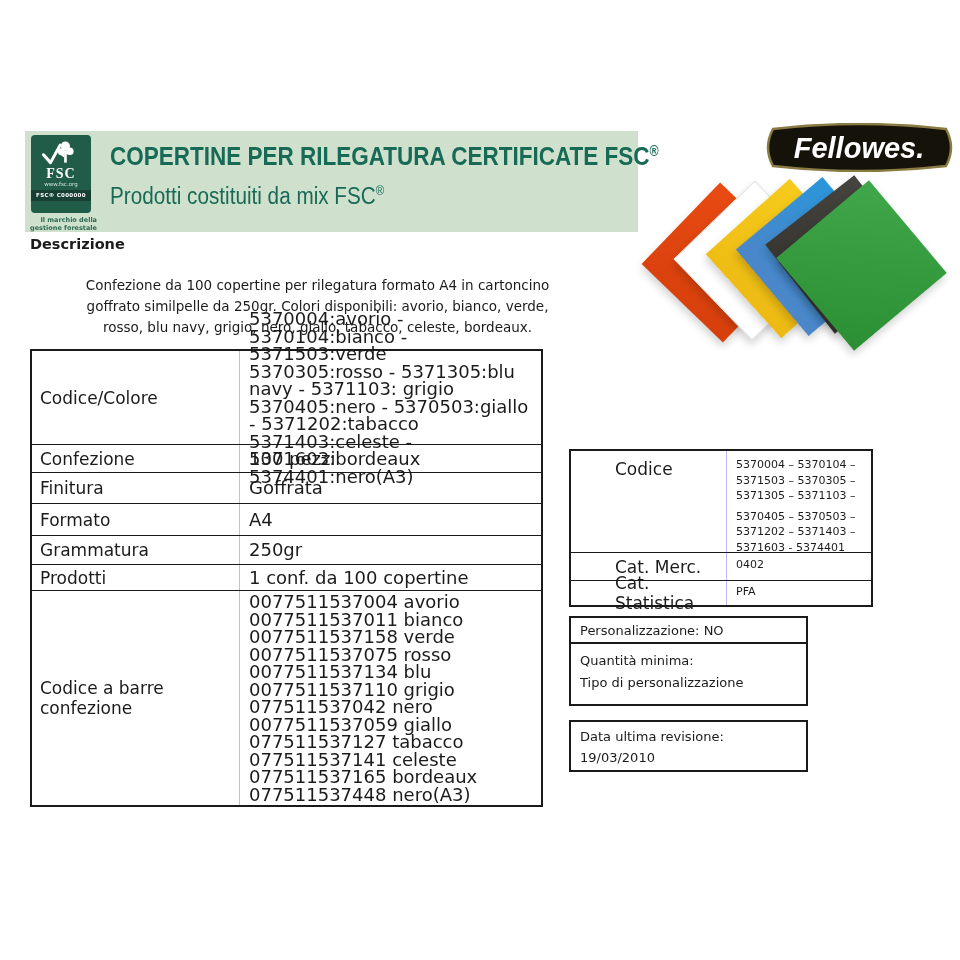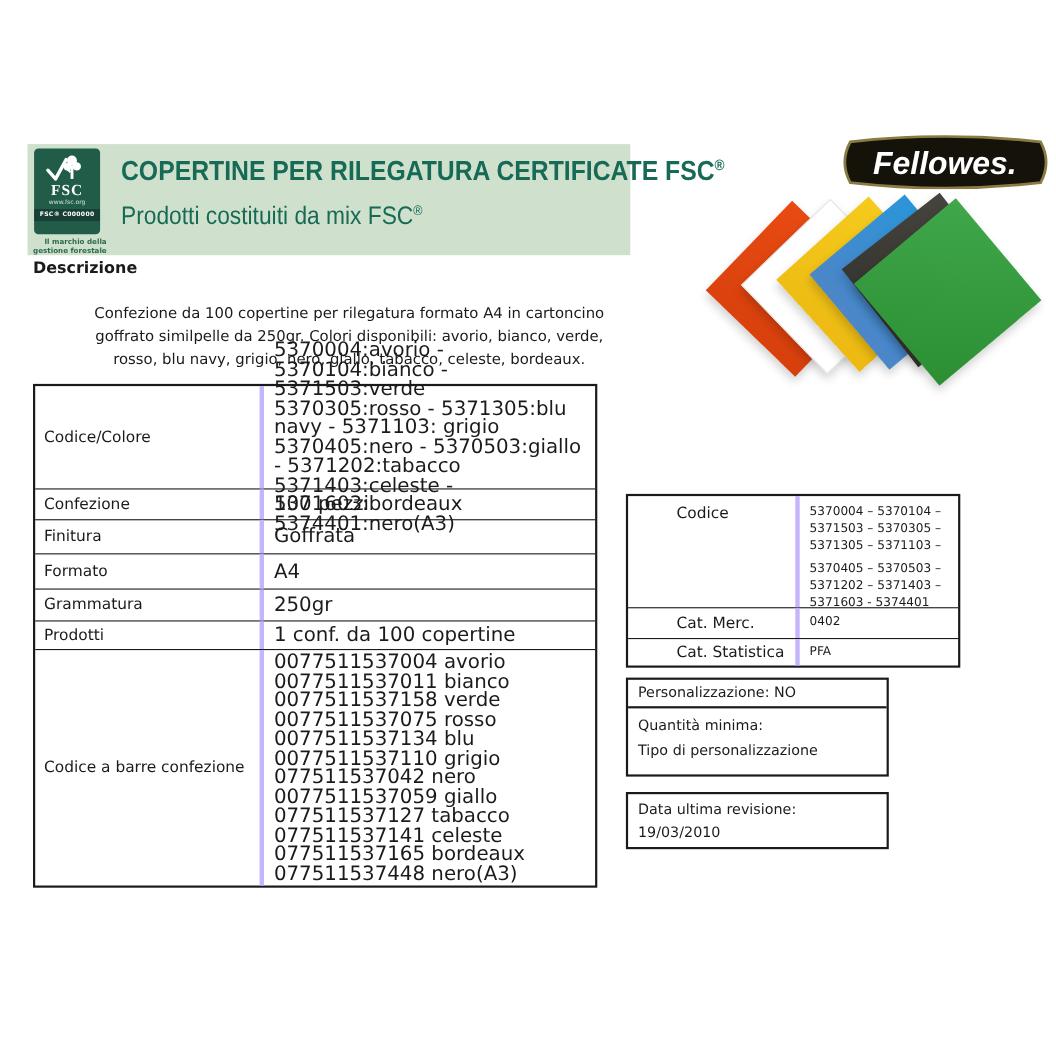--- a/index.html
+++ b/index.html
@@ -1,20 +1,20 @@
 <!DOCTYPE html>
 <html><head>
 <meta charset="utf-8">
 <style>
   * { margin:0; padding:0; box-sizing:border-box; }
   html,body { width:960px; height:960px; background:#ffffff; font-family:"DejaVu Sans", sans-serif; color:#1b1b1b; }
   .page { position:relative; width:960px; height:960px; background:#fff; overflow:hidden; }
 
   
-  .header-band { position:absolute; left:25px; top:131px; width:548px; height:101px; background:#cfe1cd; }
+  .header-band { position:absolute; left:25px; top:131px; width:613px; height:101px; background:#cfe1cd; }
   .fsc-box { position:absolute; left:6px; top:4px; width:60px; height:78px; background:#215c49; border-radius:4px;
              display:flex; flex-direction:column; align-items:center; overflow:hidden; }
   .fsc-mark { margin-top:4px; width:46px; height:28px; }
   .fsc-acronym { font-family:"Liberation Serif", serif; font-weight:bold; color:#fff; font-size:14px; line-height:14px; letter-spacing:1px; }
   .fsc-url { color:#cfe0d8; font-size:5.5px; line-height:7px; }
   .fsc-license { margin-top:2px; width:100%; background:#173f33; color:#ffffff; font-size:5.5px; font-weight:bold;
                  text-align:center; padding:2px 0 3px 0; letter-spacing:.3px; }
   .fsc-caption { position:absolute; left:0px; top:85px; width:72px; text-align:right; color:#2c6b50;
                  font-size:6.5px; line-height:8px; font-weight:bold; }
   .header-titles { position:absolute; left:85px; top:11px; width:525px; }
@@ -40,22 +40,22 @@
   
   .description { position:absolute; left:30px; top:236px; width:575px; }
   .desc-heading { font-size:14.5px; font-weight:bold; }
   .desc-para { margin-top:23px; font-size:13.5px; line-height:21px; white-space:pre-line;text-align:center; }
   .desc-note { margin-top:10px; font-size:13.5px; }
 
   
   .tbl { position:absolute; border:2px solid #1a1a1a; background:#fff; }
   .t-row { display:flex; border-top:1px solid #1a1a1a; }
   .t-row:first-child { border-top:none; }
-  .t-label { border-right:4px solid #c4b5fd; padding:5px 8px; display:flex; align-items:center;
-             font-size:14px; white-space:pre-line; }
+  .t-label { border-right:1px solid #c4b5fd; padding:5px 8px; display:flex; align-items:center;
+             font-size:17px; white-space:pre-line; }
   .t-value { flex:1; padding:5px 9px; display:flex; flex-direction:column; justify-content:center;
              font-size:18px; line-height:17.5px; white-space:pre-line; }
 
   .spec-table { left:30px; top:349px; width:513px; }
   .spec-table .t-label { width:208px; }
   .spec-table .r1 { height:93px; } .spec-table .r2 { height:28px; } .spec-table .r3 { height:31px; }
   .spec-table .r4 { height:32px; } .spec-table .r5 { height:29px; } .spec-table .r6 { height:26px; }
   .spec-table .r7 { height:215px; }
 
   .codes-table { left:569px; top:449px; width:304px; }

